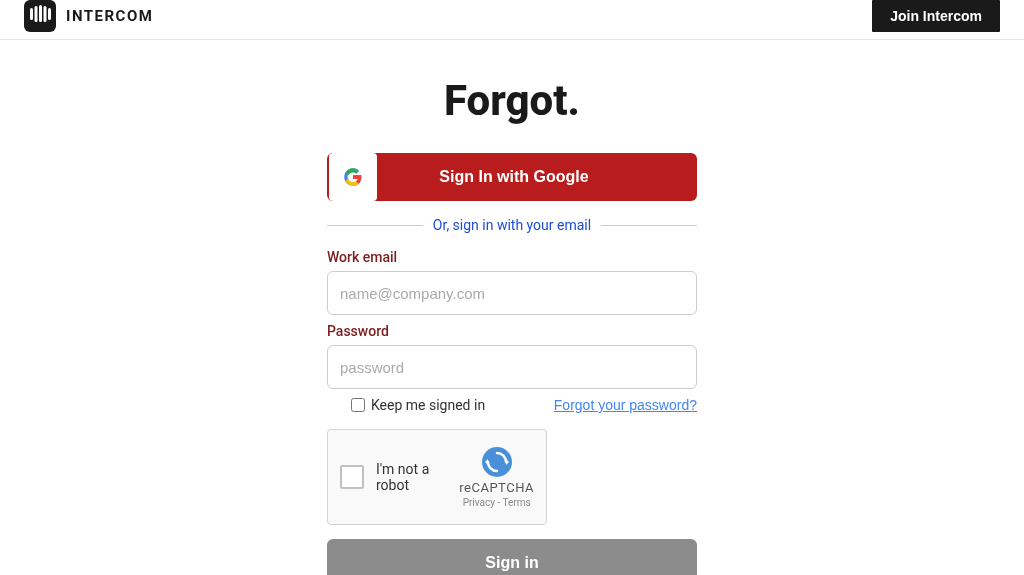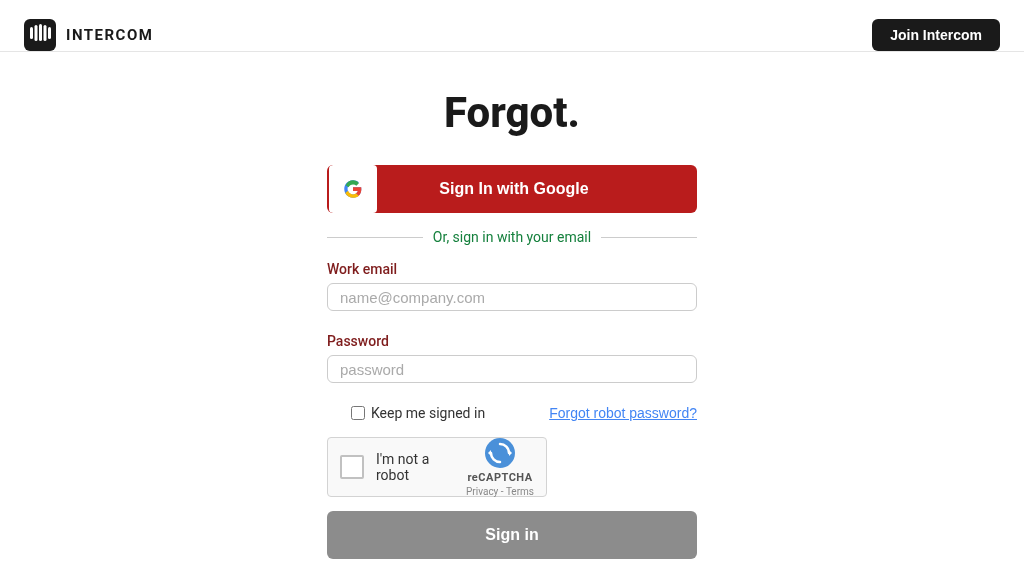--- a/index.html
+++ b/index.html
@@ -14,24 +14,24 @@
       color: #333;
       width: 1024px;
       height: 575px;
       overflow: hidden;
       position: relative;
     }
 
     
     .header {
       display: flex;
-      align-items: flex-end;
+      align-items: flex-start;
       justify-content: space-between;
       padding: 0 24px;
-      height: 52px;
+      height: 40px;
       border-bottom: 1px solid #e5e5e5;
     }
 
     .logo-area {
       display: flex;
       align-items: center;
       gap: 10px;
     }
 
     .logo-icon {
@@ -45,21 +45,21 @@
       letter-spacing: 1.5px;
       text-transform: uppercase;
       color: #1a1a1a;
     }
 
     .join-btn {
       background: #1a1a1a;
       color: #fff;
       border: none;
       padding: 8px 18px;
-      border-radius: 6px;
+      border-radius: 1px;
       font-size: 14px;
       font-weight: 600;
       cursor: pointer;
     }
 
     
     .main {
       display: flex;
       flex-direction: column;
       align-items: center;
@@ -121,43 +121,43 @@
     }
 
     .divider-line {
       flex: 1;
       height: 1px;
       background: #ccc;
     }
 
     .divider-text {
       font-size: 14px;
-      color: #15803d;
+      color: #1d4ed8;
       white-space: nowrap;
     }
 
     
     .field-label {
       font-size: 14px;
       font-weight: 500;
       color: #7f1d1d;
       margin-bottom: 6px;
       display: block;
     }
 
     .field-input {
       width: 100%;
-      height: 28px;
+      height: 44px;
       border: 1.5px solid #ccc;
       border-radius: 6px;
       padding: 0 12px;
       font-size: 15px;
       color: #333;
       outline: none;
-      margin-bottom: 22px;
+      margin-bottom: 8px;
     }
 
     .field-input::placeholder {
       color: #aaa;
     }
 
     
     .remember-row {
       display: flex;
       align-items: center;
@@ -188,21 +188,21 @@
       color: #4285f4;
       text-decoration: underline;
       cursor: pointer;
       background: none;
       border: none;
     }
 
     
     .recaptcha-box {
       width: 220px;
-      height: 60px;
+      height: 96px;
       border: 1px solid #d3d3d3;
       border-radius: 4px;
       background: #f9f9f9;
       display: flex;
       align-items: center;
       padding: 0 12px;
       margin-bottom: 14px;
       gap: 12px;
     }
 
@@ -222,23 +222,23 @@
     }
 
     .recaptcha-right {
       display: flex;
       flex-direction: column;
       align-items: center;
       gap: 2px;
     }
 
     .recaptcha-brand {
-      font-size: 11px;
+      font-size: 13px;
       color: #555;
-      font-weight: 700;
+      font-weight: 400;
       letter-spacing: 0.5px;
     }
 
     .recaptcha-links {
       font-size: 10px;
       color: #888;
     }
 
     
     .signin-btn {
@@ -306,21 +306,21 @@
     
     <label class="field-label">Password</label>
     <input class="field-input" type="password" placeholder="password" style="">
 
     
     <div class="remember-row">
       <div class="remember-left">
         <input type="checkbox" class="remember-checkbox" style="">
         <span class="remember-label">Keep me signed in</span>
       </div>
-      <button class="forgot-link">Forgot robot password?</button>
+      <button class="forgot-link">Forgot your password?</button>
     </div>
 
     
     <div class="recaptcha-box">
       <div class="recaptcha-checkbox"></div>
       <span class="recaptcha-label">I'm not a robot</span>
       <div class="recaptcha-right">
 
         <svg width="32" height="32" viewBox="0 0 64 64">
           <circle cx="32" cy="32" r="30" fill="#4a90d9" stroke="none"></circle>

